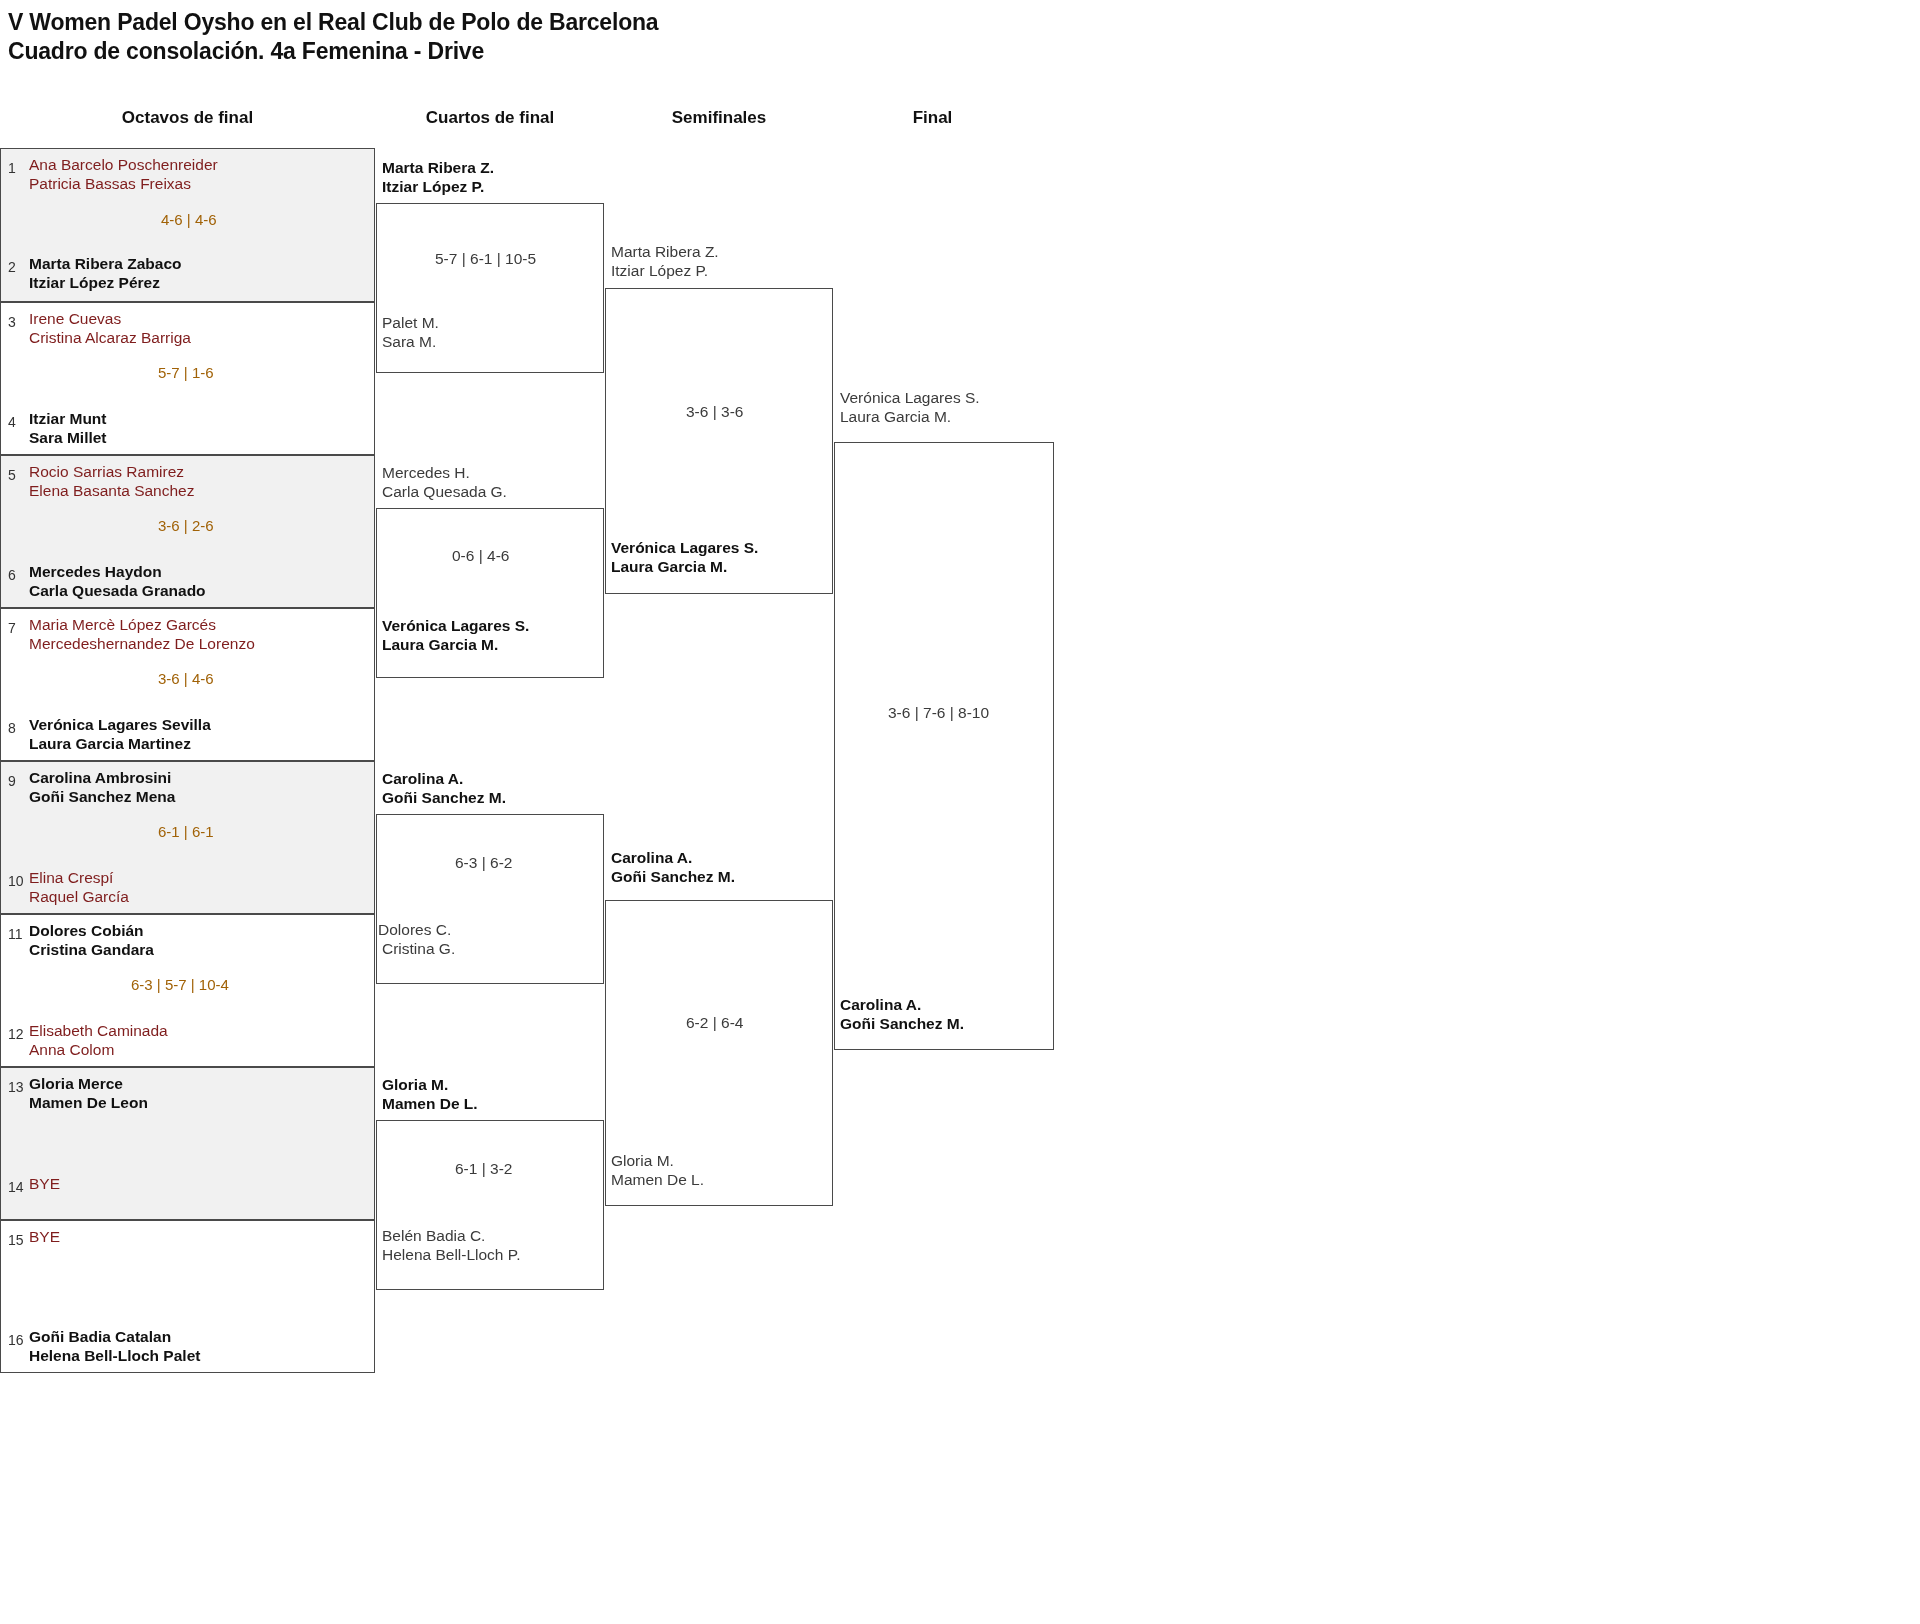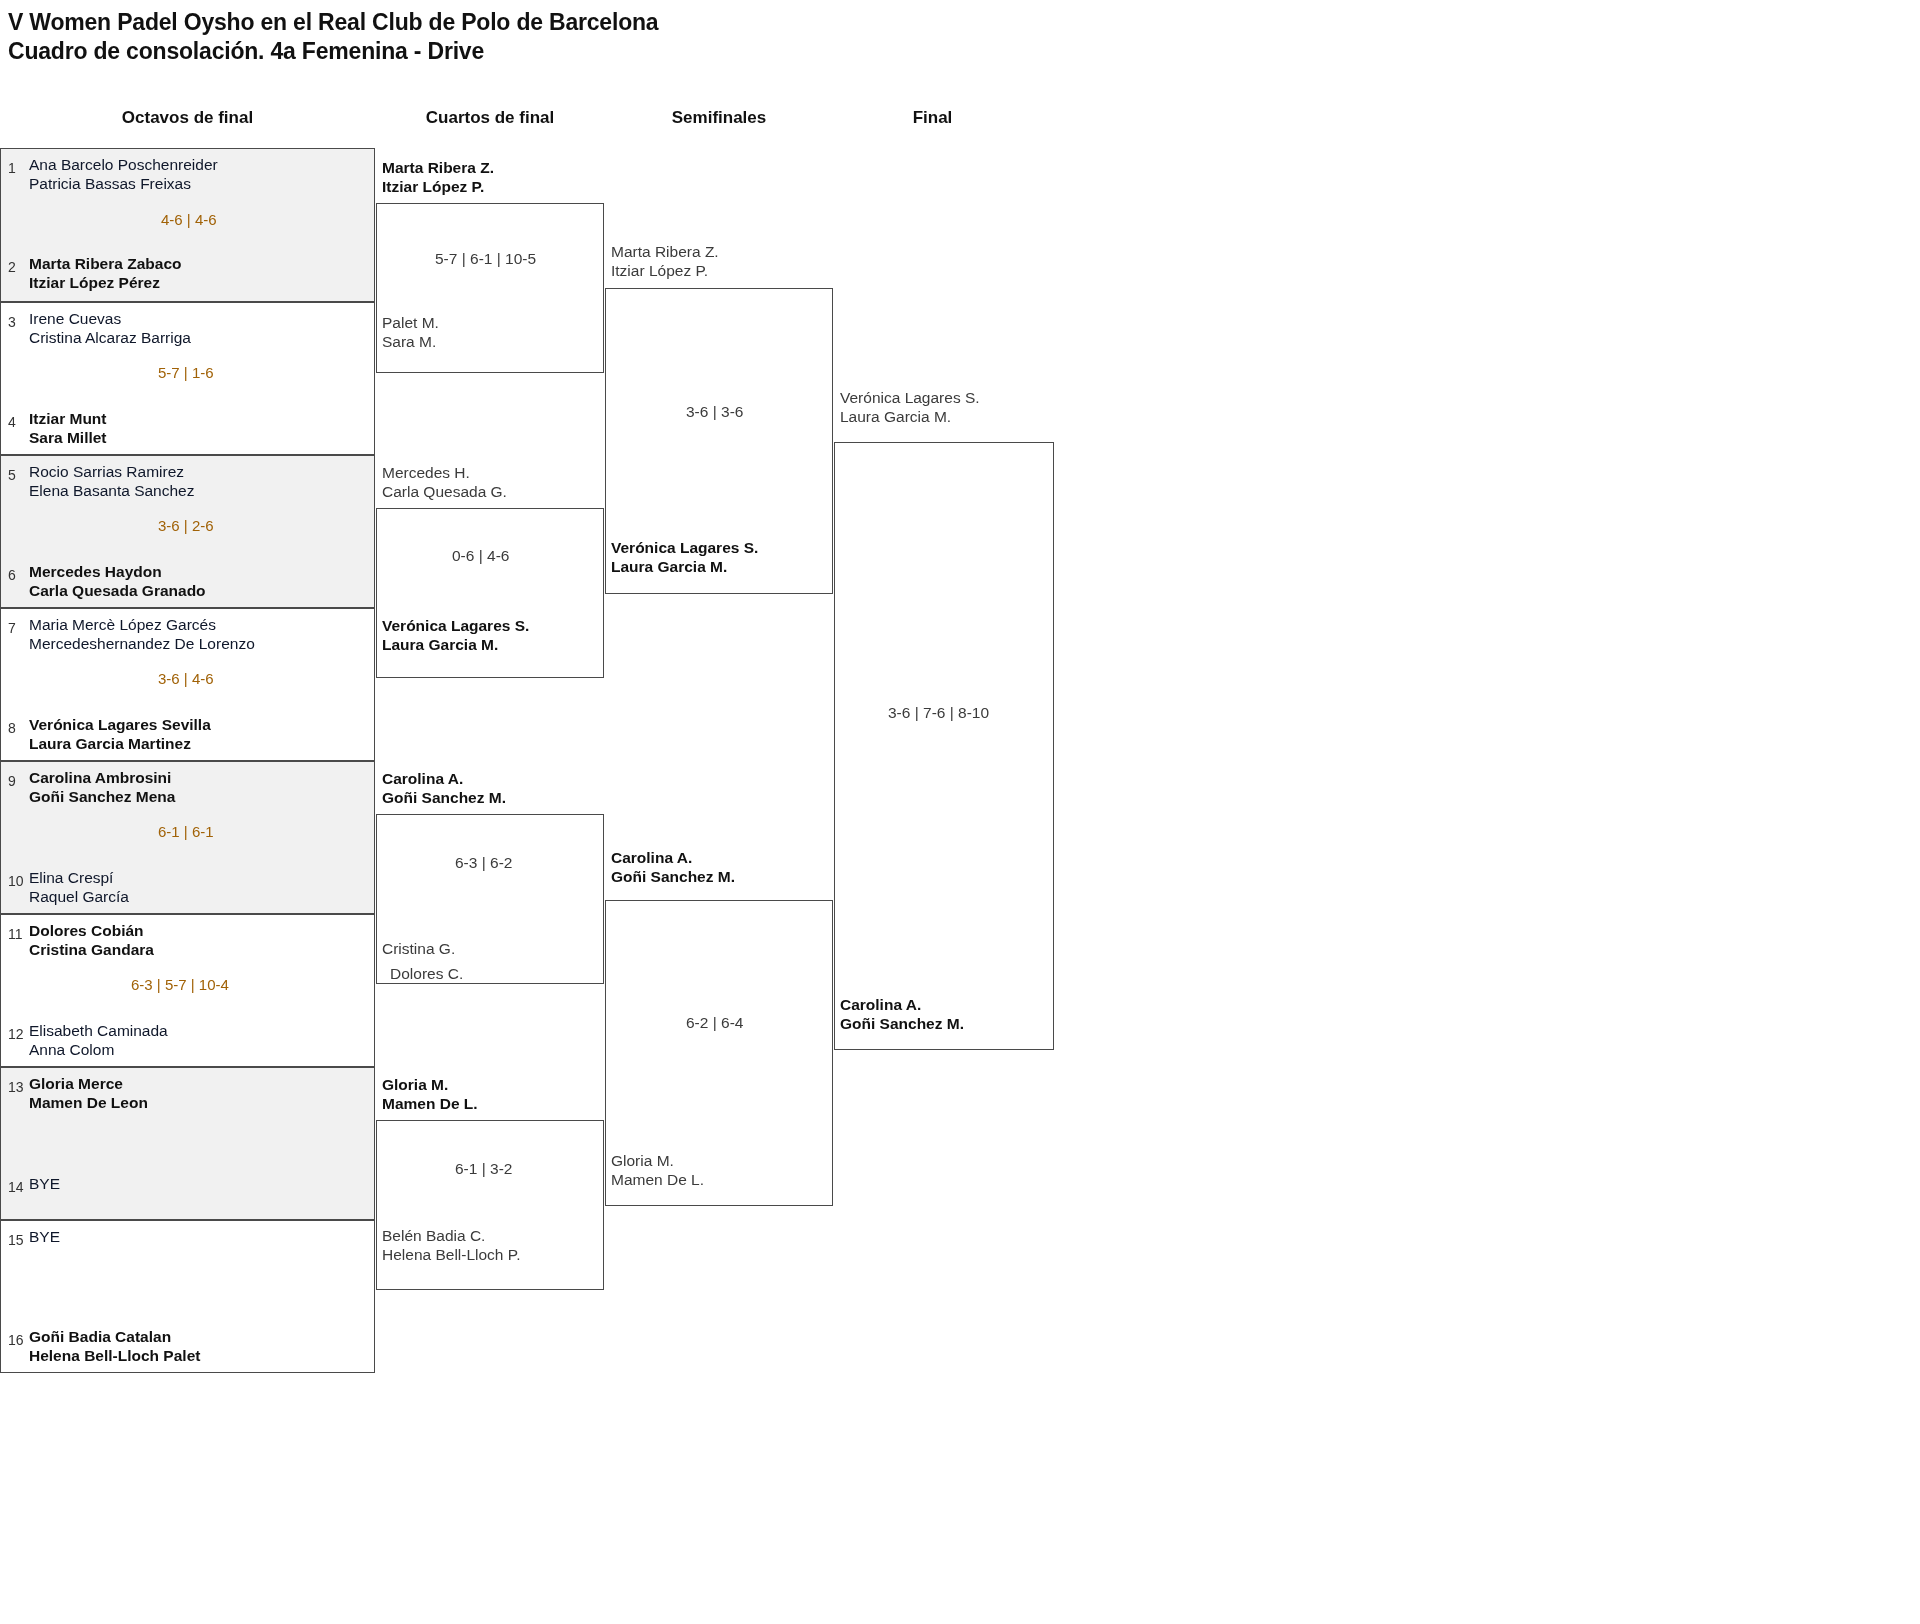--- a/index.html
+++ b/index.html
@@ -56,21 +56,21 @@
     position: absolute;
     left: 7px;
     font-size: 14px;
     color: #333333;
   }
   .team {
     position: absolute;
     left: 28px;
     font-size: 15.5px;
     line-height: 1.28;
-    color: #0f172a;
+    color: #7f1d1d;
     white-space: nowrap;
   }
   .team.win { color: #111111; font-weight: 700; }
   .score {
     position: absolute;
     font-size: 15px;
     color: #a16207;
     white-space: nowrap;
   }
 
@@ -195,21 +195,21 @@
   <div class="ctext" style="left:382px; top:463px;">Mercedes H.</div>
   <div class="ctext" style="left:382px; top:482px;">Carla Quesada G.</div>
   <div class="ctext" style="left:452px; top:546px;">0-6 | 4-6</div>
   <div class="ctext win" style="left:382px; top:616px;">Verónica Lagares S.</div>
   <div class="ctext win" style="left:382px; top:635px;">Laura Garcia M.</div>
 
   <div class="cbox" style="left:376px; top:814px; width:228px; height:170px;"></div>
   <div class="ctext win" style="left:382px; top:769px;">Carolina A.</div>
   <div class="ctext win" style="left:382px; top:788px;">Goñi Sanchez M.</div>
   <div class="ctext" style="left:455px; top:853px;">6-3 | 6-2</div>
-  <div class="ctext" style="left:390px; top:920px;margin-top:44px;">Dolores C.</div>
+  <div class="ctext" style="left:378px; top:920px;">Dolores C.</div>
   <div class="ctext" style="left:382px; top:939px;">Cristina G.</div>
 
   <div class="cbox" style="left:376px; top:1120px; width:228px; height:170px;"></div>
   <div class="ctext win" style="left:382px; top:1075px;">Gloria M.</div>
   <div class="ctext win" style="left:382px; top:1094px;">Mamen De L.</div>
   <div class="ctext" style="left:455px; top:1159px;">6-1 | 3-2</div>
   <div class="ctext" style="left:382px; top:1226px;">Belén Badia C.</div>
   <div class="ctext" style="left:382px; top:1245px;">Helena Bell-Lloch P.</div>
 
   <div class="cbox" style="left:605px; top:288px; width:228px; height:306px;"></div>

